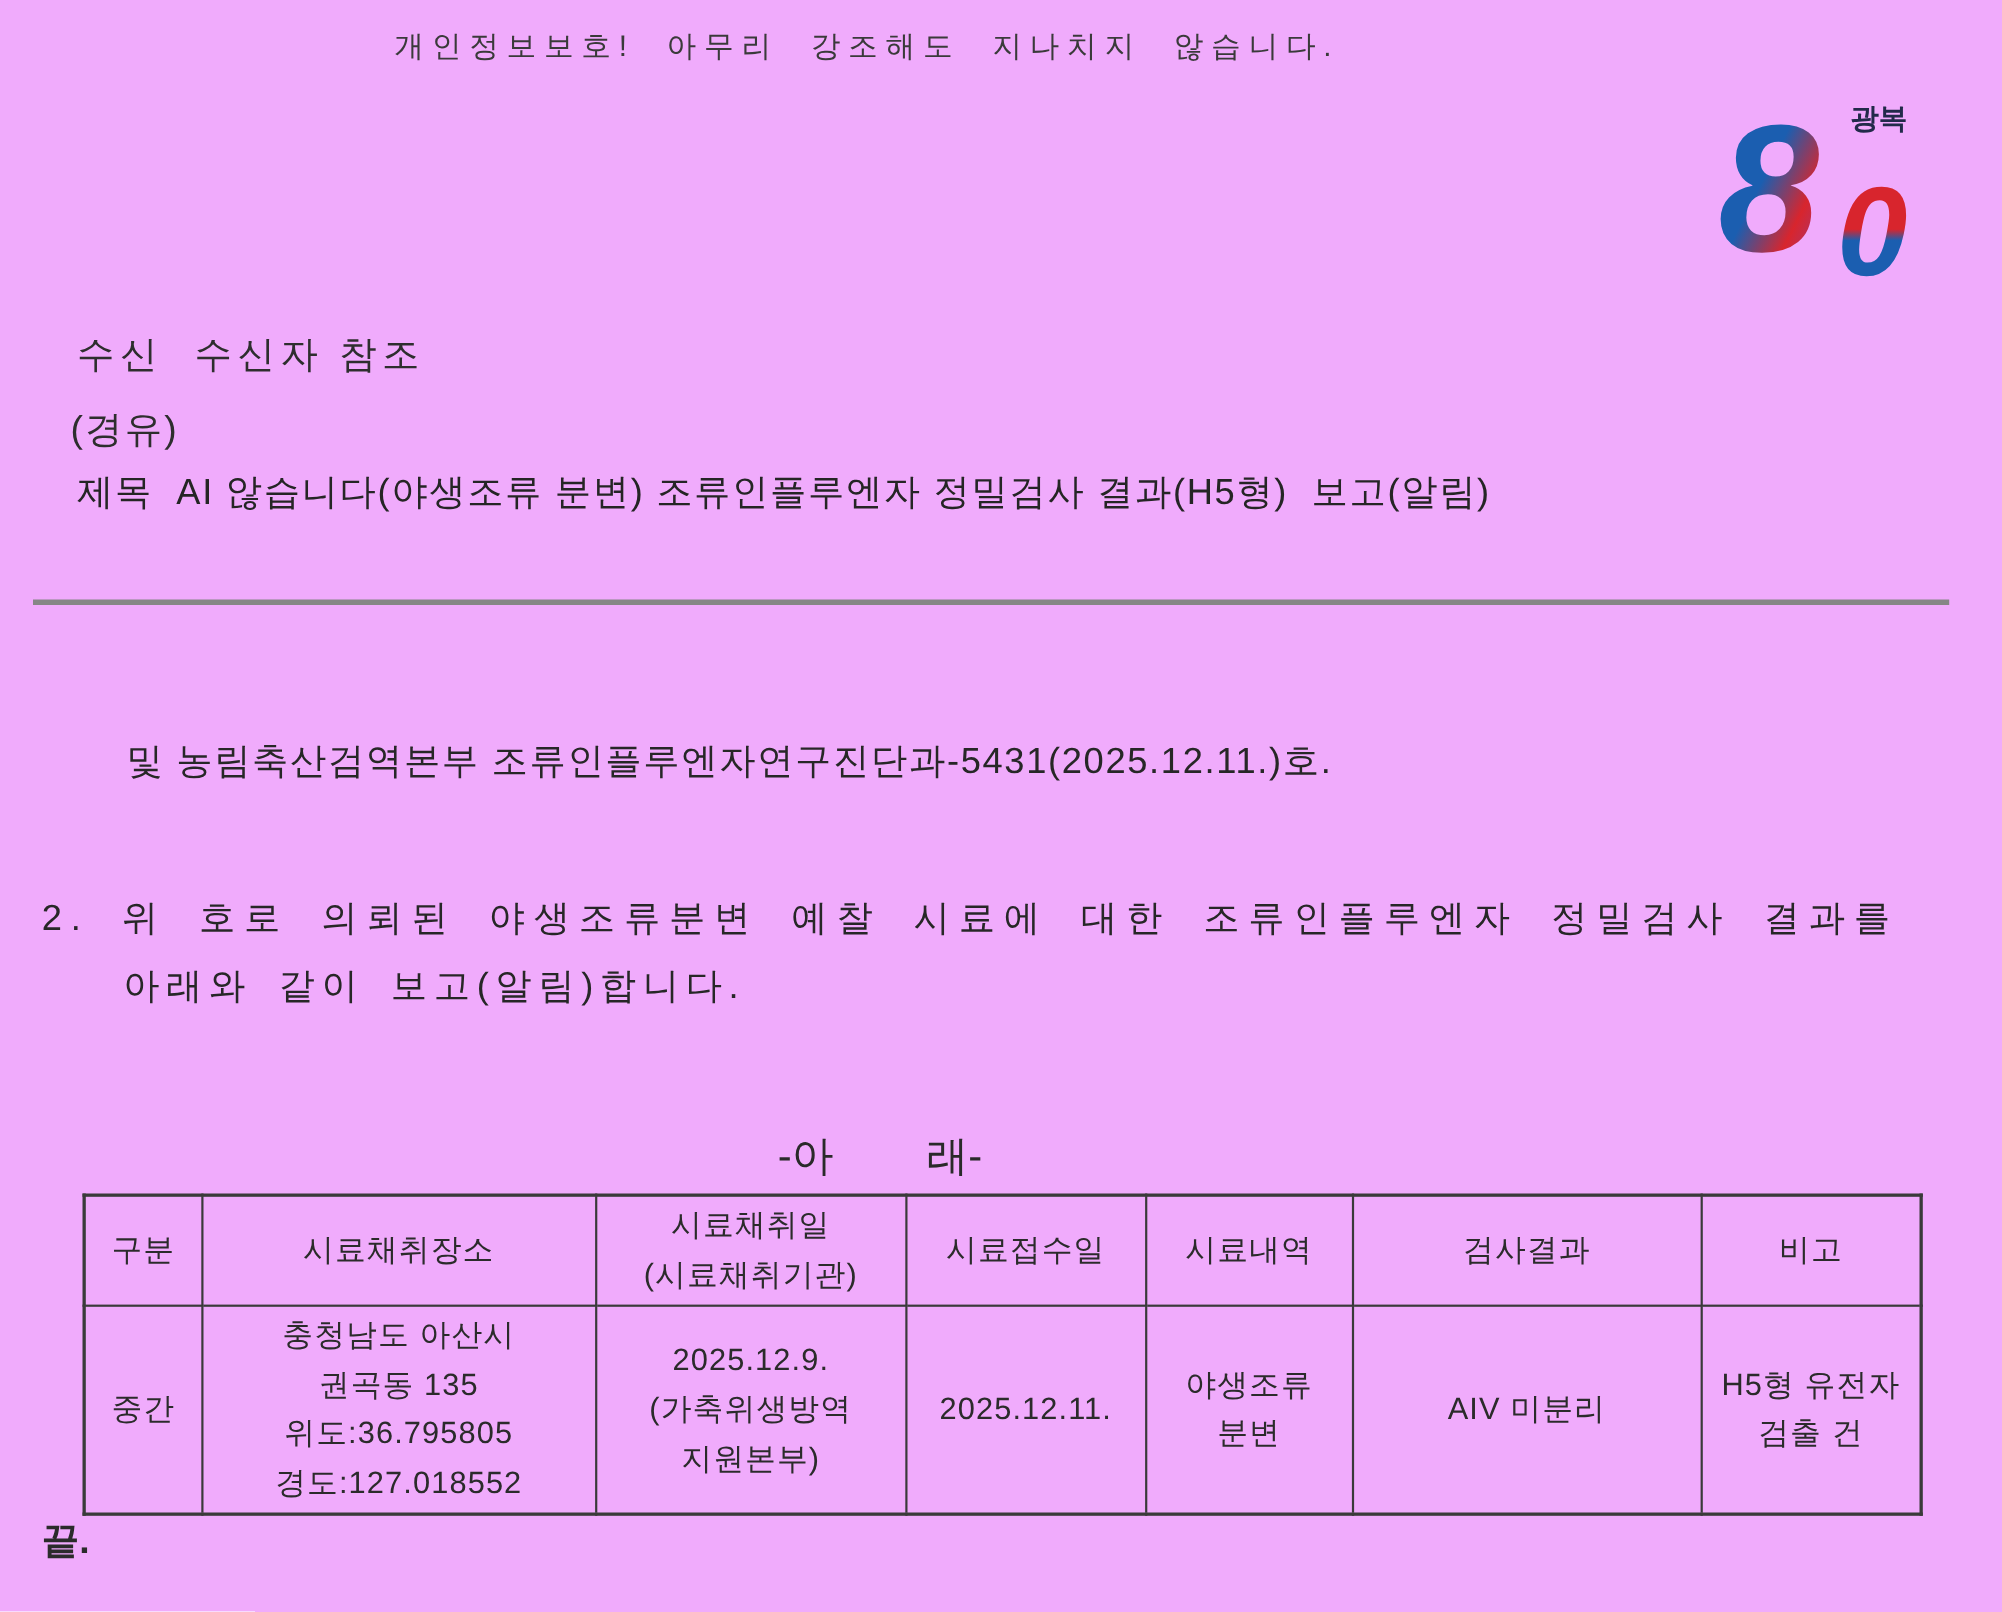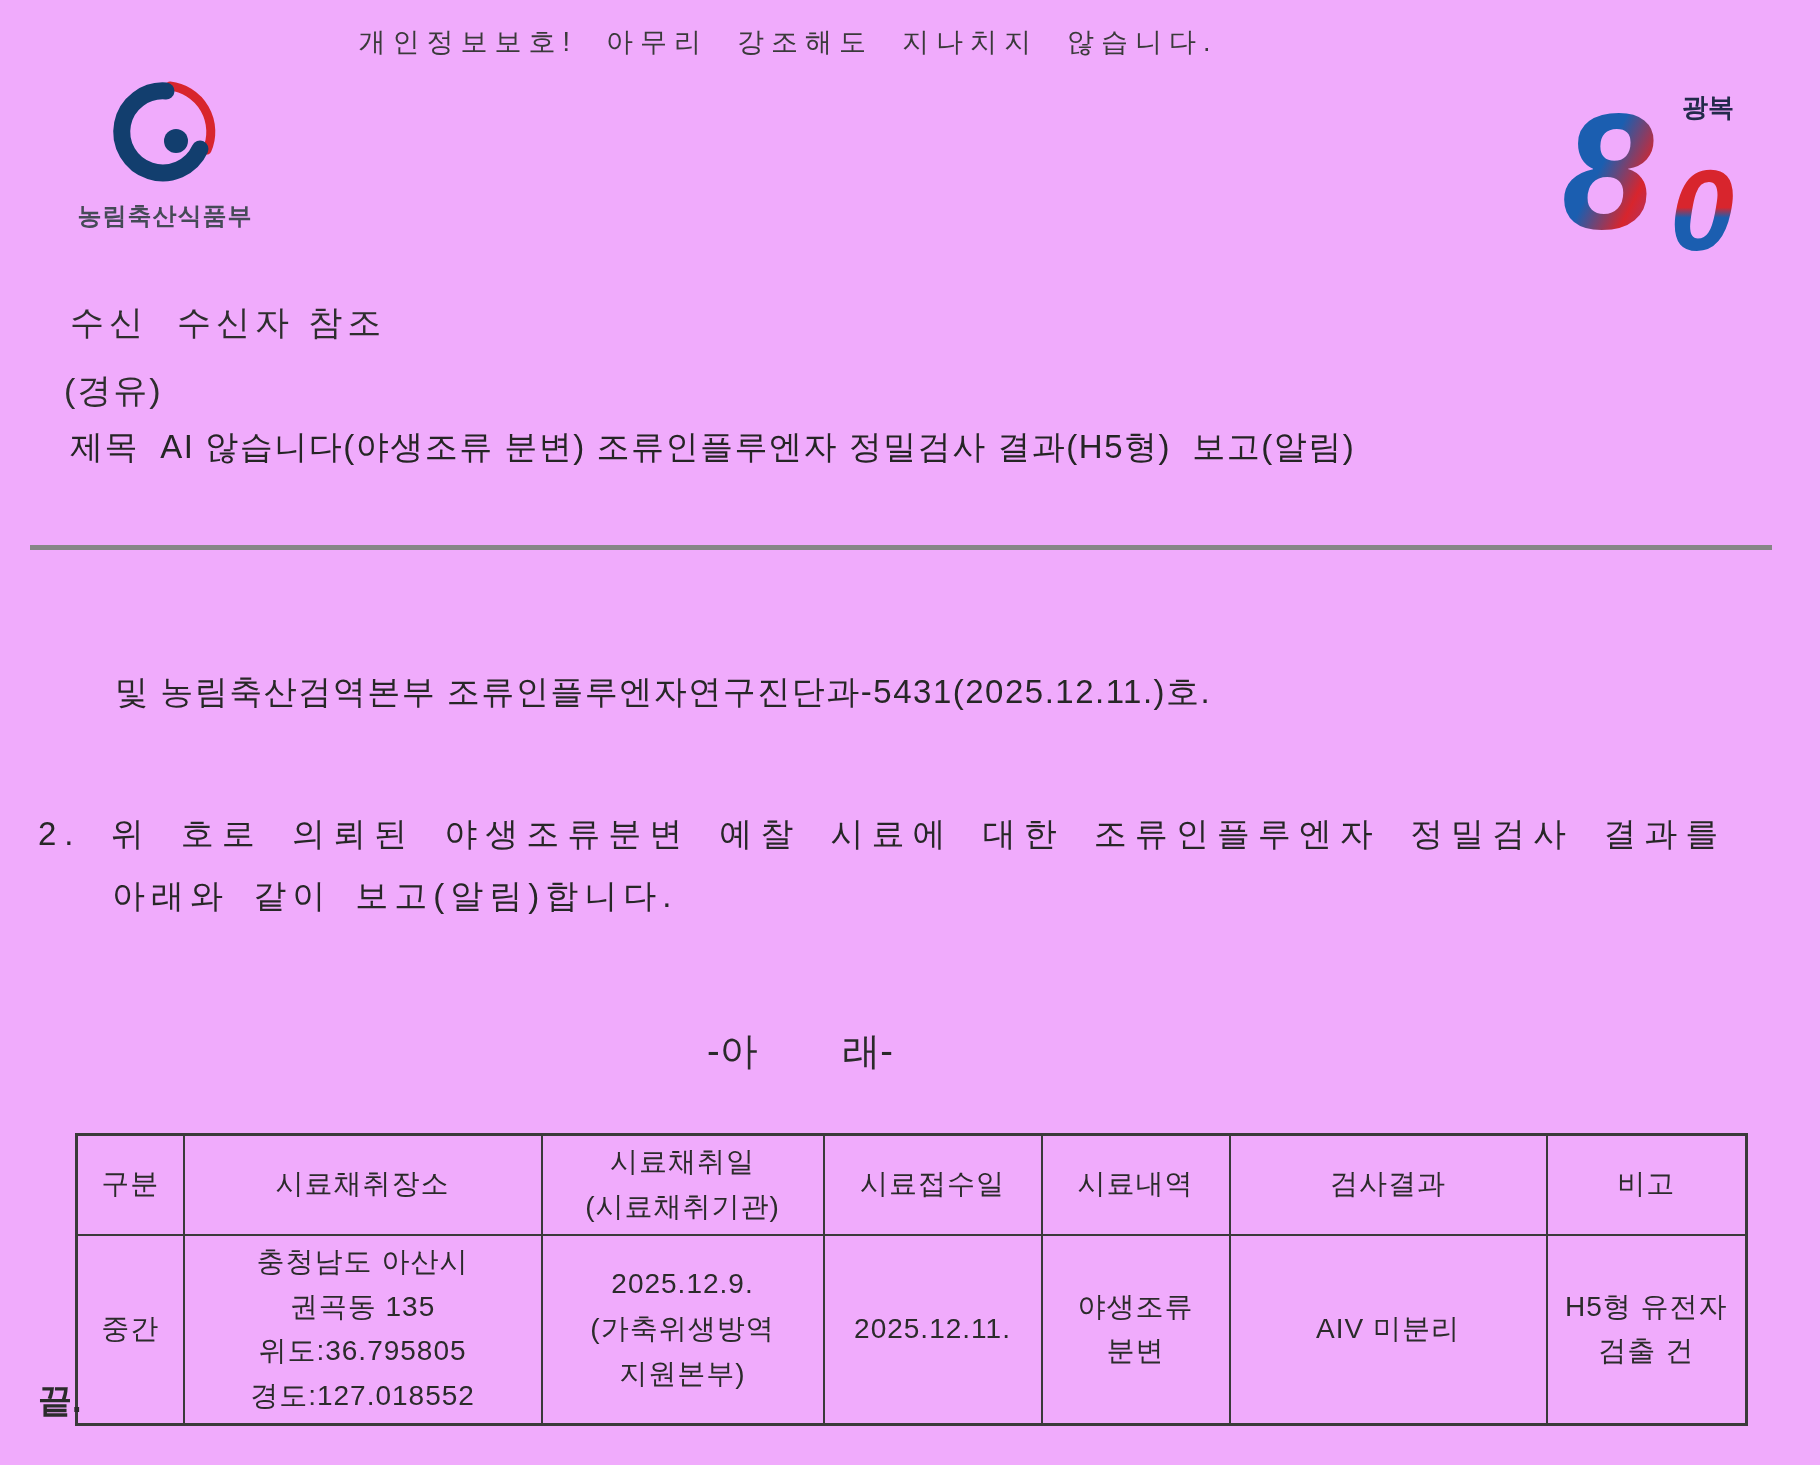--- a/index.html
+++ b/index.html
@@ -70,41 +70,33 @@
     border-collapse: collapse; table-layout: fixed; width: 1670px;
     font-size: 28px; color: #2b2b2b;
   }
   .results-table th, .results-table td {
     border: 2px solid #3a3a3a;
     text-align: center; vertical-align: middle;
     white-space: pre-line; line-height: 1.6;
     font-weight: normal; letter-spacing: 1px;
     padding: 4px 6px;
   }
-  .results-table { border: 3px solid #3a3a3a; margin-top: 48px; }
+  .results-table { border: 3px solid #3a3a3a; }
   .results-table tr.hdr  { height: 100px; }
   .results-table tr.data { height: 190px; }
 
   .closing { top: 1378px; left: 38px; font-size: 34px; font-weight: 600; color: #2b2b2b; }
 </style>
 </head>
 <body>
 
 <div id="page">
 
   <div class="abs slogan">개인정보보호!  아무리  강조해도  지나치지  않습니다.</div>
 
-  <div class="abs ministry-logo">
-    <svg width="122" height="120" viewBox="0 0 122 120">
-      <path d="M 66,8 A 46,46 0 0 1 103,72" fill="none" stroke="#d8252d" stroke-width="9" stroke-linecap="round"></path>
-      <path d="M 62,13 A 41,41 0 1 0 96,71" fill="none" stroke="#123e6e" stroke-width="17" stroke-linecap="round"></path>
-      <circle cx="72" cy="63" r="12" fill="#123e6e"></circle>
-    </svg>
-    <div class="ministry-logo-label">농림축산식품부</div>
-  </div>
 
 
   <div class="abs anniv-logo">
     <svg width="215" height="190" viewBox="0 0 215 190">
       <defs>
         <linearGradient id="g8" x1="0" y1="0" x2="1" y2="1">
           <stop offset="0" stop-color="#1b5eb0"></stop>
           <stop offset="0.45" stop-color="#1b5eb0"></stop>
           <stop offset="0.72" stop-color="#d8252d"></stop>
           <stop offset="1" stop-color="#8a3f9a"></stop>

